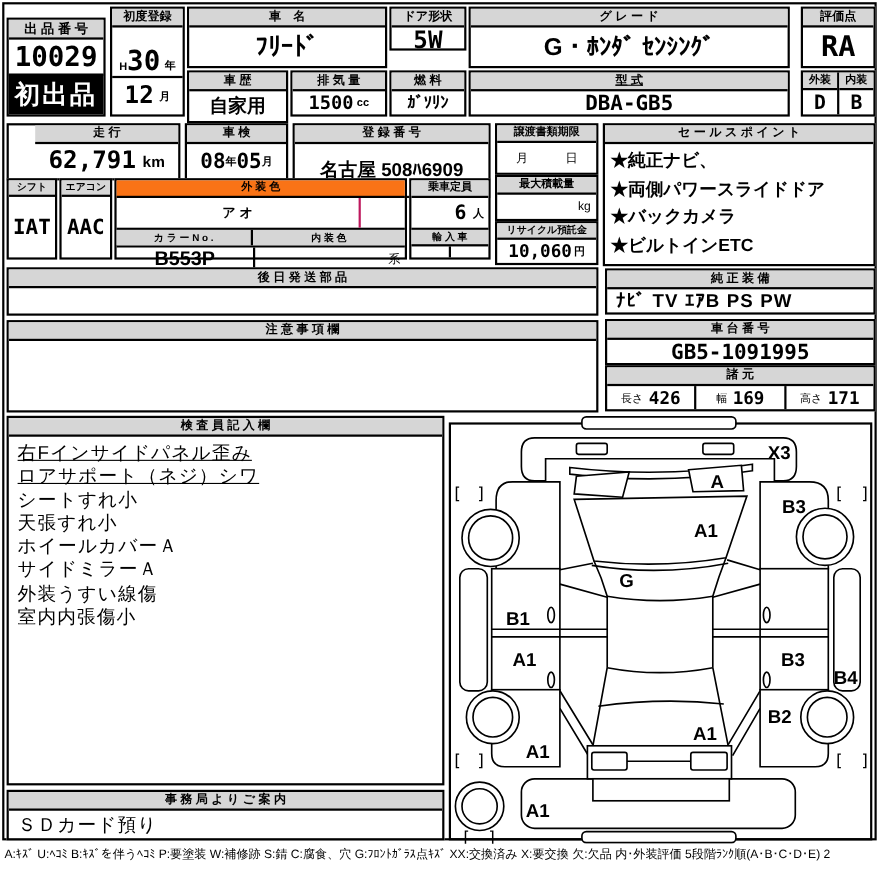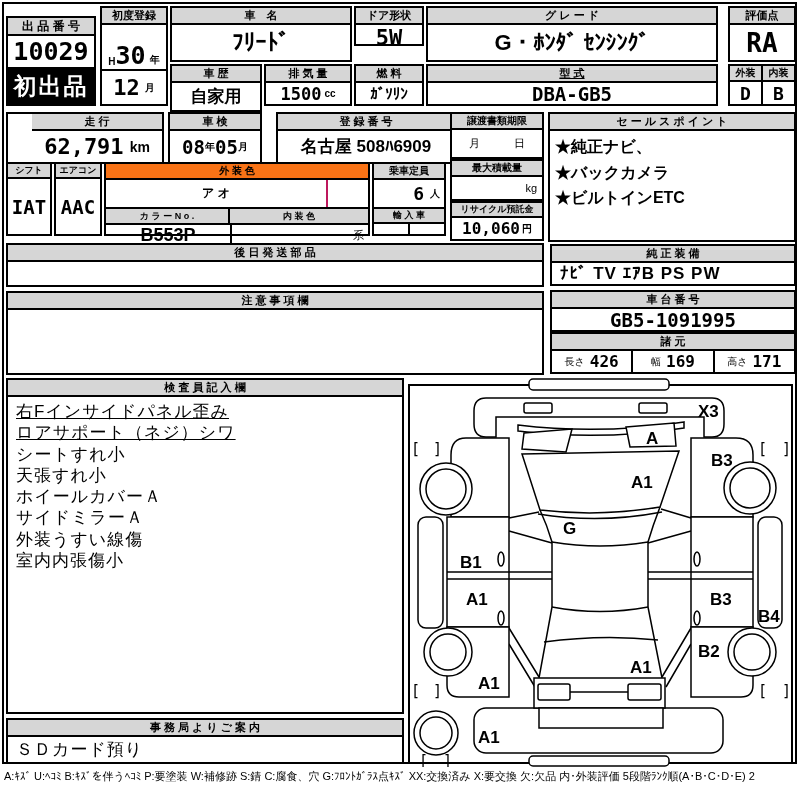--- a/index.html
+++ b/index.html
@@ -115,35 +115,36 @@
 </div>
 <div class="cell" style="left:168px;top:112px;width:94px;height:52px;">
   <div class="h" style="background: rgb(214, 214, 214);">車 検</div>
   <div class="v">
     <span class="num" style="font-size:19px;">08</span>
     <span class="small">年</span>
     <span class="num" style="font-size:19px;">05</span>
     <span class="small">月</span>
   </div>
 </div>
-<div class="cell" style="left:276px;top:112px;width:180px;height:52px;justify-content:flex-end;">
+<div class="cell" style="left:266px;top:112px;width:180px;height:68px;justify-content:flex-end;">
   <div class="h" style="background: rgb(214, 214, 214);">登 録 番 号</div>
   <div class="v" style="font-size:17px;">名古屋 508ﾊ6909</div>
 </div>
 <div class="cell" style="left:450px;top:112px;width:94px;height:47px;">
   <div class="h" style="font-size: 10px; background: rgb(214, 214, 214);">譲渡書類期限</div>
   <div class="v" style="font-weight:normal;font-size:11px;justify-content:space-around;">
     <span>月</span>
     <span>日</span>
   </div>
 </div>
 <div class="cell" style="left:548px;top:112px;width:248px;height:130px;">
   <div class="h" style="background: rgb(214, 214, 214);">セ ー ル ス ポ イ ン ト</div>
   <div class="lines">
       <div>★純正ナビ、</div>
+      <div>★両側パワースライドドア</div>
       <div>★バックカメラ</div>
       <div>★ビルトインETC</div>
     </div>
 </div>
 
 <div class="cell" style="left:6px;top:162px;width:46px;height:74px;">
   <div class="h" style="font-size: 9px; background: rgb(214, 214, 214);">シフト</div>
   <div class="v num" style="font-size:19px;">IAT</div>
 </div>
 <div class="cell" style="left:54px;top:162px;width:48px;height:74px;">

